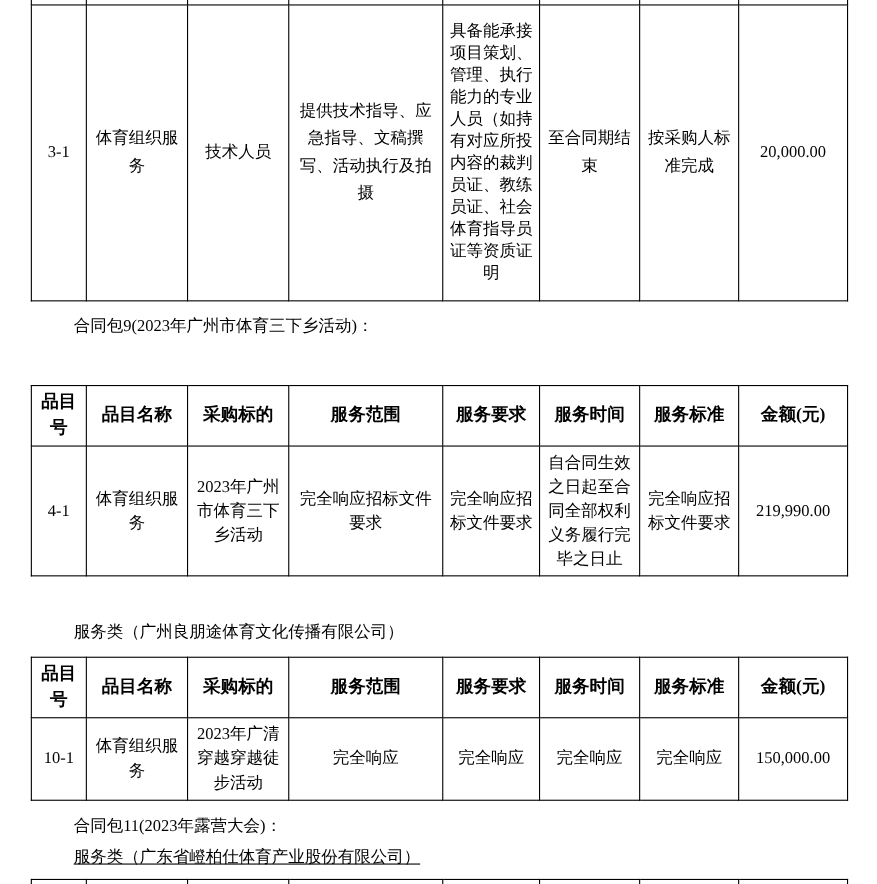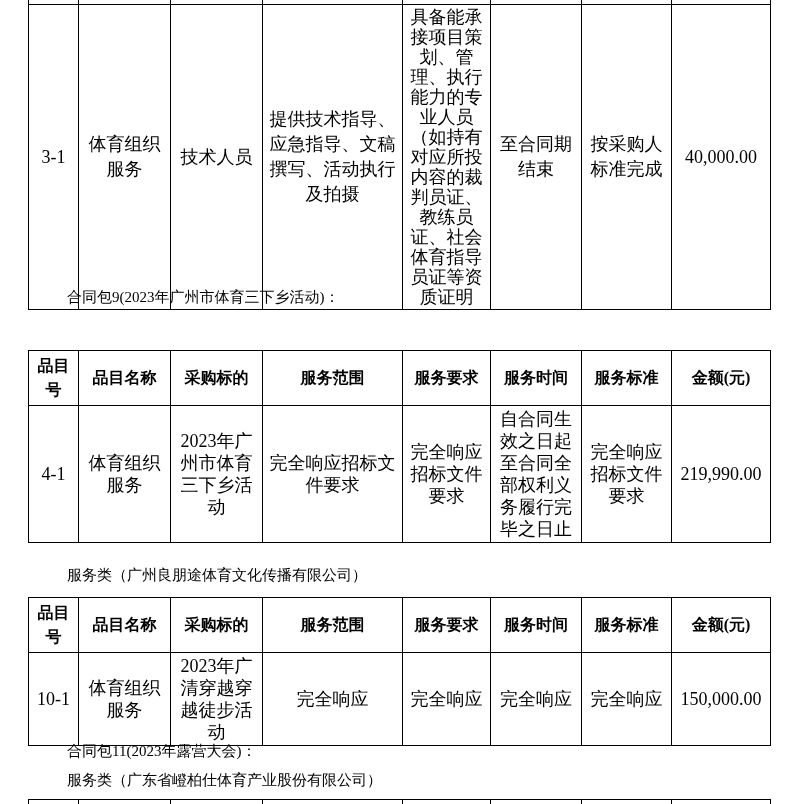--- a/index.html
+++ b/index.html
@@ -15,21 +15,21 @@
     position:absolute;
     left:28px;
     width:742px;
     border-collapse:collapse;
     table-layout:fixed;
   }
   .tbl td,.tbl th{
     border:1px solid #000;
     text-align:center;
     vertical-align:middle;
-    font-size:18px;
+    font-size:15px;
     line-height:25px;
     padding:2px 5px;
     word-break:break-all;
     overflow:hidden;
   }
   .tbl th{
     font-size:16px;
     line-height:24px;
     font-weight:bold;
     padding:2px 4px;
@@ -77,21 +77,21 @@
           <td></td>
     </tr>
     <tr class="row-7">
       <td>3-1</td>
       <td>体育组织服务</td>
       <td>技术人员</td>
       <td>提供技术指导、应急指导、文稿撰写、活动执行及拍摄</td>
       <td class="dense">具备能承接项目策划、管理、执行能力的专业人员（如持有对应所投内容的裁判员证、教练员证、社会体育指导员证等资质证明</td>
       <td>至合同期结束</td>
       <td>按采购人标准完成</td>
-      <td>40,000.00</td>
+      <td>20,000.00</td>
     </tr>
   </tbody>
     </table>
 
   <div class="heading" style="top:288px;">合同包9(2023年广州市体育三下乡活动)：</div>
 
   <table class="tbl" style="top:350px;">
     <colgroup>
       <col style="width:50px">
         <col style="width:92px">
@@ -157,21 +157,21 @@
       <td>完全响应</td>
       <td>完全响应</td>
       <td>完全响应</td>
       <td>完全响应</td>
       <td>150,000.00</td>
     </tr>
   </tbody>
     </table>
 
   <div class="heading" style="top:742px;">合同包11(2023年露营大会)：</div>
-  <div class="heading" style="top:771px;">服务类（广东省嶝柏仕体育产业股份有限公司）</div>
+  <div class="heading" style="top:771px;text-decoration:underline;">服务类（广东省嶝柏仕体育产业股份有限公司）</div>
 
   <table class="tbl" style="top:799px;">
     <colgroup>
       <col style="width:50px">
         <col style="width:92px">
         <col style="width:92px">
         <col style="width:140px">
       <col style="width:88px">
         <col style="width:91px">
         <col style="width:90px">

